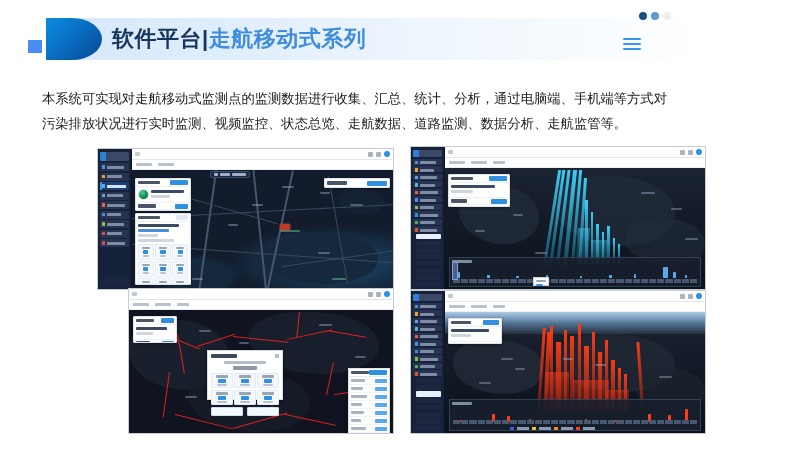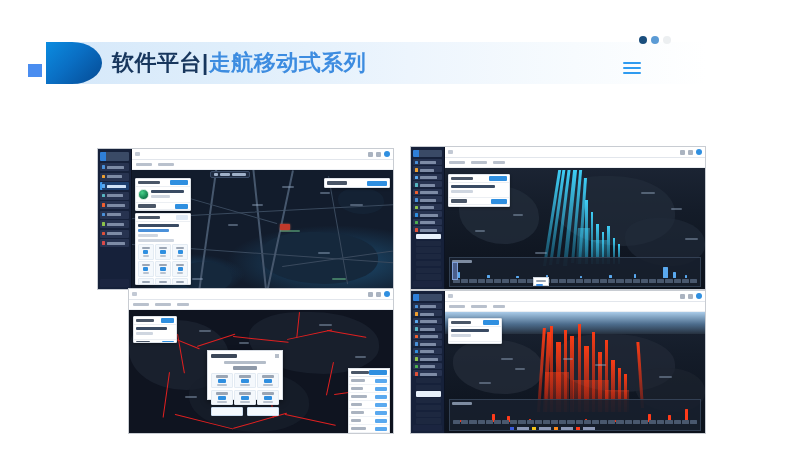--- a/index.html
+++ b/index.html
@@ -5,21 +5,21 @@
   * { box-sizing: border-box; margin: 0; padding: 0; }
   html, body {
     width: 800px; height: 450px;
     background: #ffffff;
     font-family: "Liberation Sans", "DejaVu Sans", sans-serif;
     overflow: hidden;
   }
   .slide { position: relative; width: 800px; height: 450px; background: #fff; }
 
   
-  .header { position: absolute; left: 0; top: 0; width: 684px; height: 78px; margin-top: 24px; }
+  .header { position: absolute; left: 0; top: 0; width: 684px; height: 78px; }
   .hdr-square {
     position: absolute; left: 28px; top: 40px; width: 14px; height: 13px;
     background: #4a8df0;
   }
   .hdr-band {
     position: absolute; left: 46px; top: 18px; width: 660px; height: 42px;
     background: linear-gradient(to right, #d5e8fa 0%, #dfeefb 28%, #edf5fd 55%, #f7fbfe 80%, #ffffff 100%);
   }
   .hdr-blob {
     position: absolute; left: 46px; top: 18px; width: 56px; height: 42px;
@@ -256,20 +256,24 @@
       <i class="dot3"></i>
     </div>
 
     <div class="hdr-menu">
       <b></b>
       <b></b>
       <b></b>
     </div>
   </div>
 
+  <div class="body-copy">
+    <p>本系统可实现对走航移动式监测点的监测数据进行收集、汇总、统计、分析，通过电脑端、手机端等方式对</p>
+    <p>污染排放状况进行实时监测、视频监控、状态总览、走航数据、道路监测、数据分析、走航监管等。</p>
+  </div>
 
   <div class="shots">
 
     <div class="panel" id="panel-tl">
       <div class="app">
 
         <div class="app-side">
           <div class="side-logo"></div>
           <div class="side-item">
               <i style="background:#4a90d9"></i>

